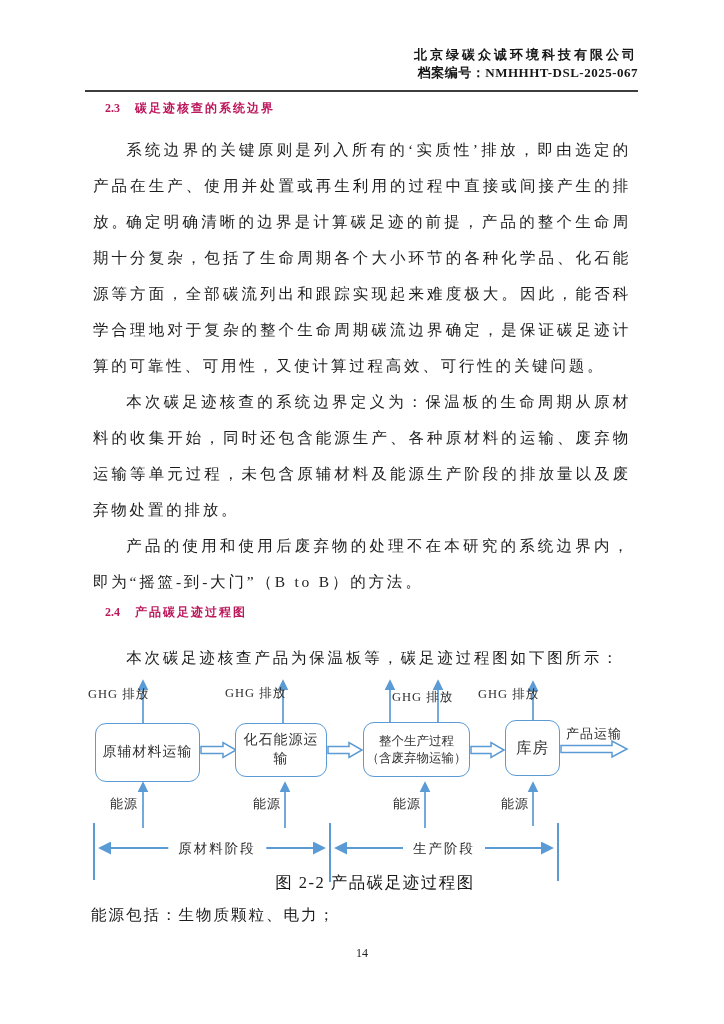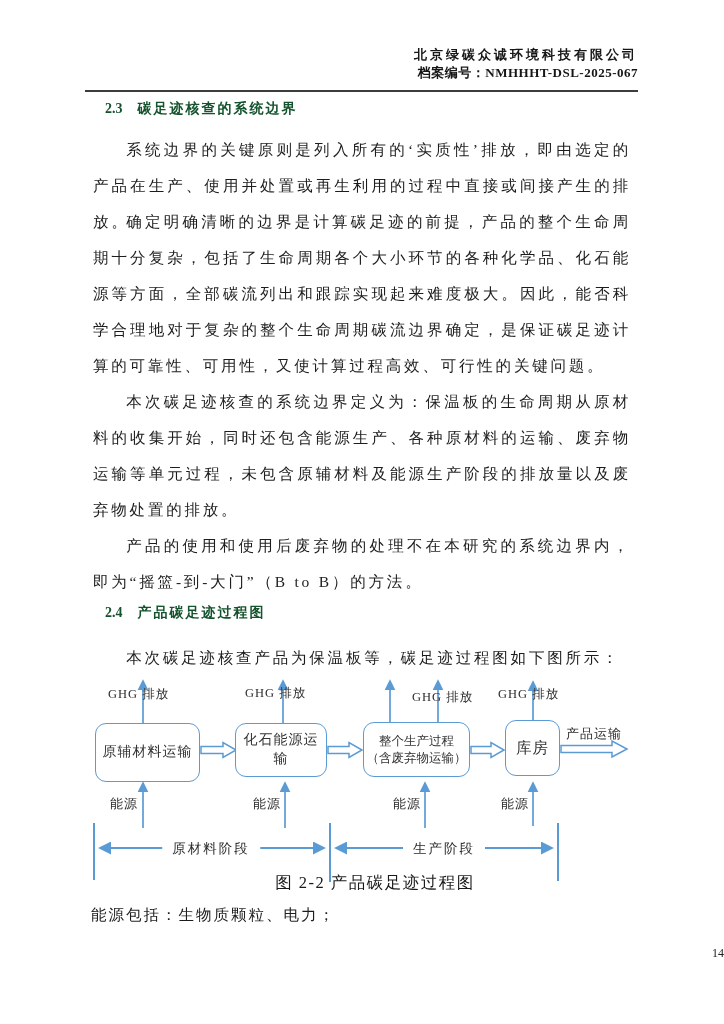--- a/index.html
+++ b/index.html
@@ -14,60 +14,60 @@
   .header {
     position:absolute; left:85px; top:46px; width:553px;
     display:flex; justify-content:space-between; align-items:flex-end;
     padding-bottom:8px; border-bottom:2px solid #3d3d3d;
     font-size:13px; color:#161616;flex-direction:column;
   }
   .header .company { letter-spacing:3px; font-weight:600; }
   .header .docnum  { letter-spacing:0.5px; font-weight:600; }
 
   
-  .heading { position:absolute; left:105px; font-size:14px; font-weight:700; letter-spacing:2px; color:#14532d; }
+  .heading { position:absolute; left:105px; font-size:12px; font-weight:700; letter-spacing:2px; color:#be185d; }
   .heading .num { margin-right:15px; letter-spacing:0; }
   .body-para {
     position:absolute; left:93px; width:538px;
     font-size:15.5px; line-height:36px; letter-spacing:2.8px;
     text-align:justify; text-indent:2.15em; color:var(--ink);
   }
   #h23 { top:100px; }
   #p1  { top:132px; }
   #p2  { top:204px; }
   #p3  { top:384px; }
   #p4  { top:528px; }
   #h24 { top:604px; }
   #p5  { top:640px; }
 
   
   .diagram { position:absolute; left:0; top:668px; width:724px; height:237px; }
   .diagram svg { position:absolute; left:0; top:0; }
   .dg-label { position:absolute; white-space:nowrap; color:#2b2b2b; }
-  .ghg   { font-size:12.5px; letter-spacing:1px;margin-left:20px; }
+  .ghg   { font-size:12.5px; letter-spacing:1px; }
   .nrg   { font-size:13px; letter-spacing:1px; }
   .pbox {
     position:absolute; border:1.5px solid var(--accent); border-radius:11px;
     background:#fff; display:flex; flex-direction:column; justify-content:center;
     align-items:center; text-align:center; color:#333; line-height:1.35;
   }
   #box1 { left:95px;  top:55px; width:105px; height:59px; font-size:14px; letter-spacing:1px; padding:0 5px; }
   #box2 { left:235px; top:55px; width:92px;  height:54px; font-size:14px; letter-spacing:1px; padding:0 5px; }
   #box3 { left:363px; top:54px; width:107px; height:55px; font-size:12.5px; padding:0 2px; }
   #box4 { left:505px; top:52px; width:55px;  height:56px; font-size:15.5px; letter-spacing:1px; }
   .stage-label {
     position:absolute; top:172px; transform:translateX(-50%);
     background:#fff; padding:0 10px; font-size:13.5px; letter-spacing:2px; color:#2b2b2b;
   }
   .fig-caption {
     position:absolute; left:235px; top:204px; width:280px; text-align:center;
     font-size:16.5px; letter-spacing:1.5px; color:#1a1a1a;
   }
   .energy-note { position:absolute; left:91px; top:905px; font-size:15.5px; letter-spacing:2px; color:var(--ink); }
-  .page-number { position:absolute; left:0; top:946px; width:724px; text-align:right; font-size:12px; color:#222; }
+  .page-number { position:absolute; left:0; top:946px; width:724px; text-align:center; font-size:12px; color:#222; }
 </style>
 </head>
 <body>
 
 <div class="page">
 
   <div class="header">
     <span class="company">北京绿碳众诚环境科技有限公司</span>
     <span class="docnum">档案编号：NMHHHT-DSL-2025-067</span>
   </div>
@@ -145,21 +145,21 @@
       <span>库房</span>
     </div>
 
     <div class="dg-label nrg" style="left:566px;top:57px;">产品运输</div>
 
     <div class="dg-label nrg" style="left:110px;top:127px;">能源</div>
     <div class="dg-label nrg" style="left:253px;top:127px;">能源</div>
     <div class="dg-label nrg" style="left:393px;top:127px;">能源</div>
     <div class="dg-label nrg" style="left:501px;top:127px;">能源</div>
 
-    <div class="stage-label" style="left:211px;">原材料阶段</div>
+    <div class="stage-label" style="left:217px;">原材料阶段</div>
     <div class="stage-label" style="left:444px;">生产阶段</div>
 
     <div class="fig-caption">图 2-2 产品碳足迹过程图</div>
   </div>
 
   <div class="energy-note">能源包括：生物质颗粒、电力；</div>
   <div class="page-number">14</div>
 
 </div>
 

